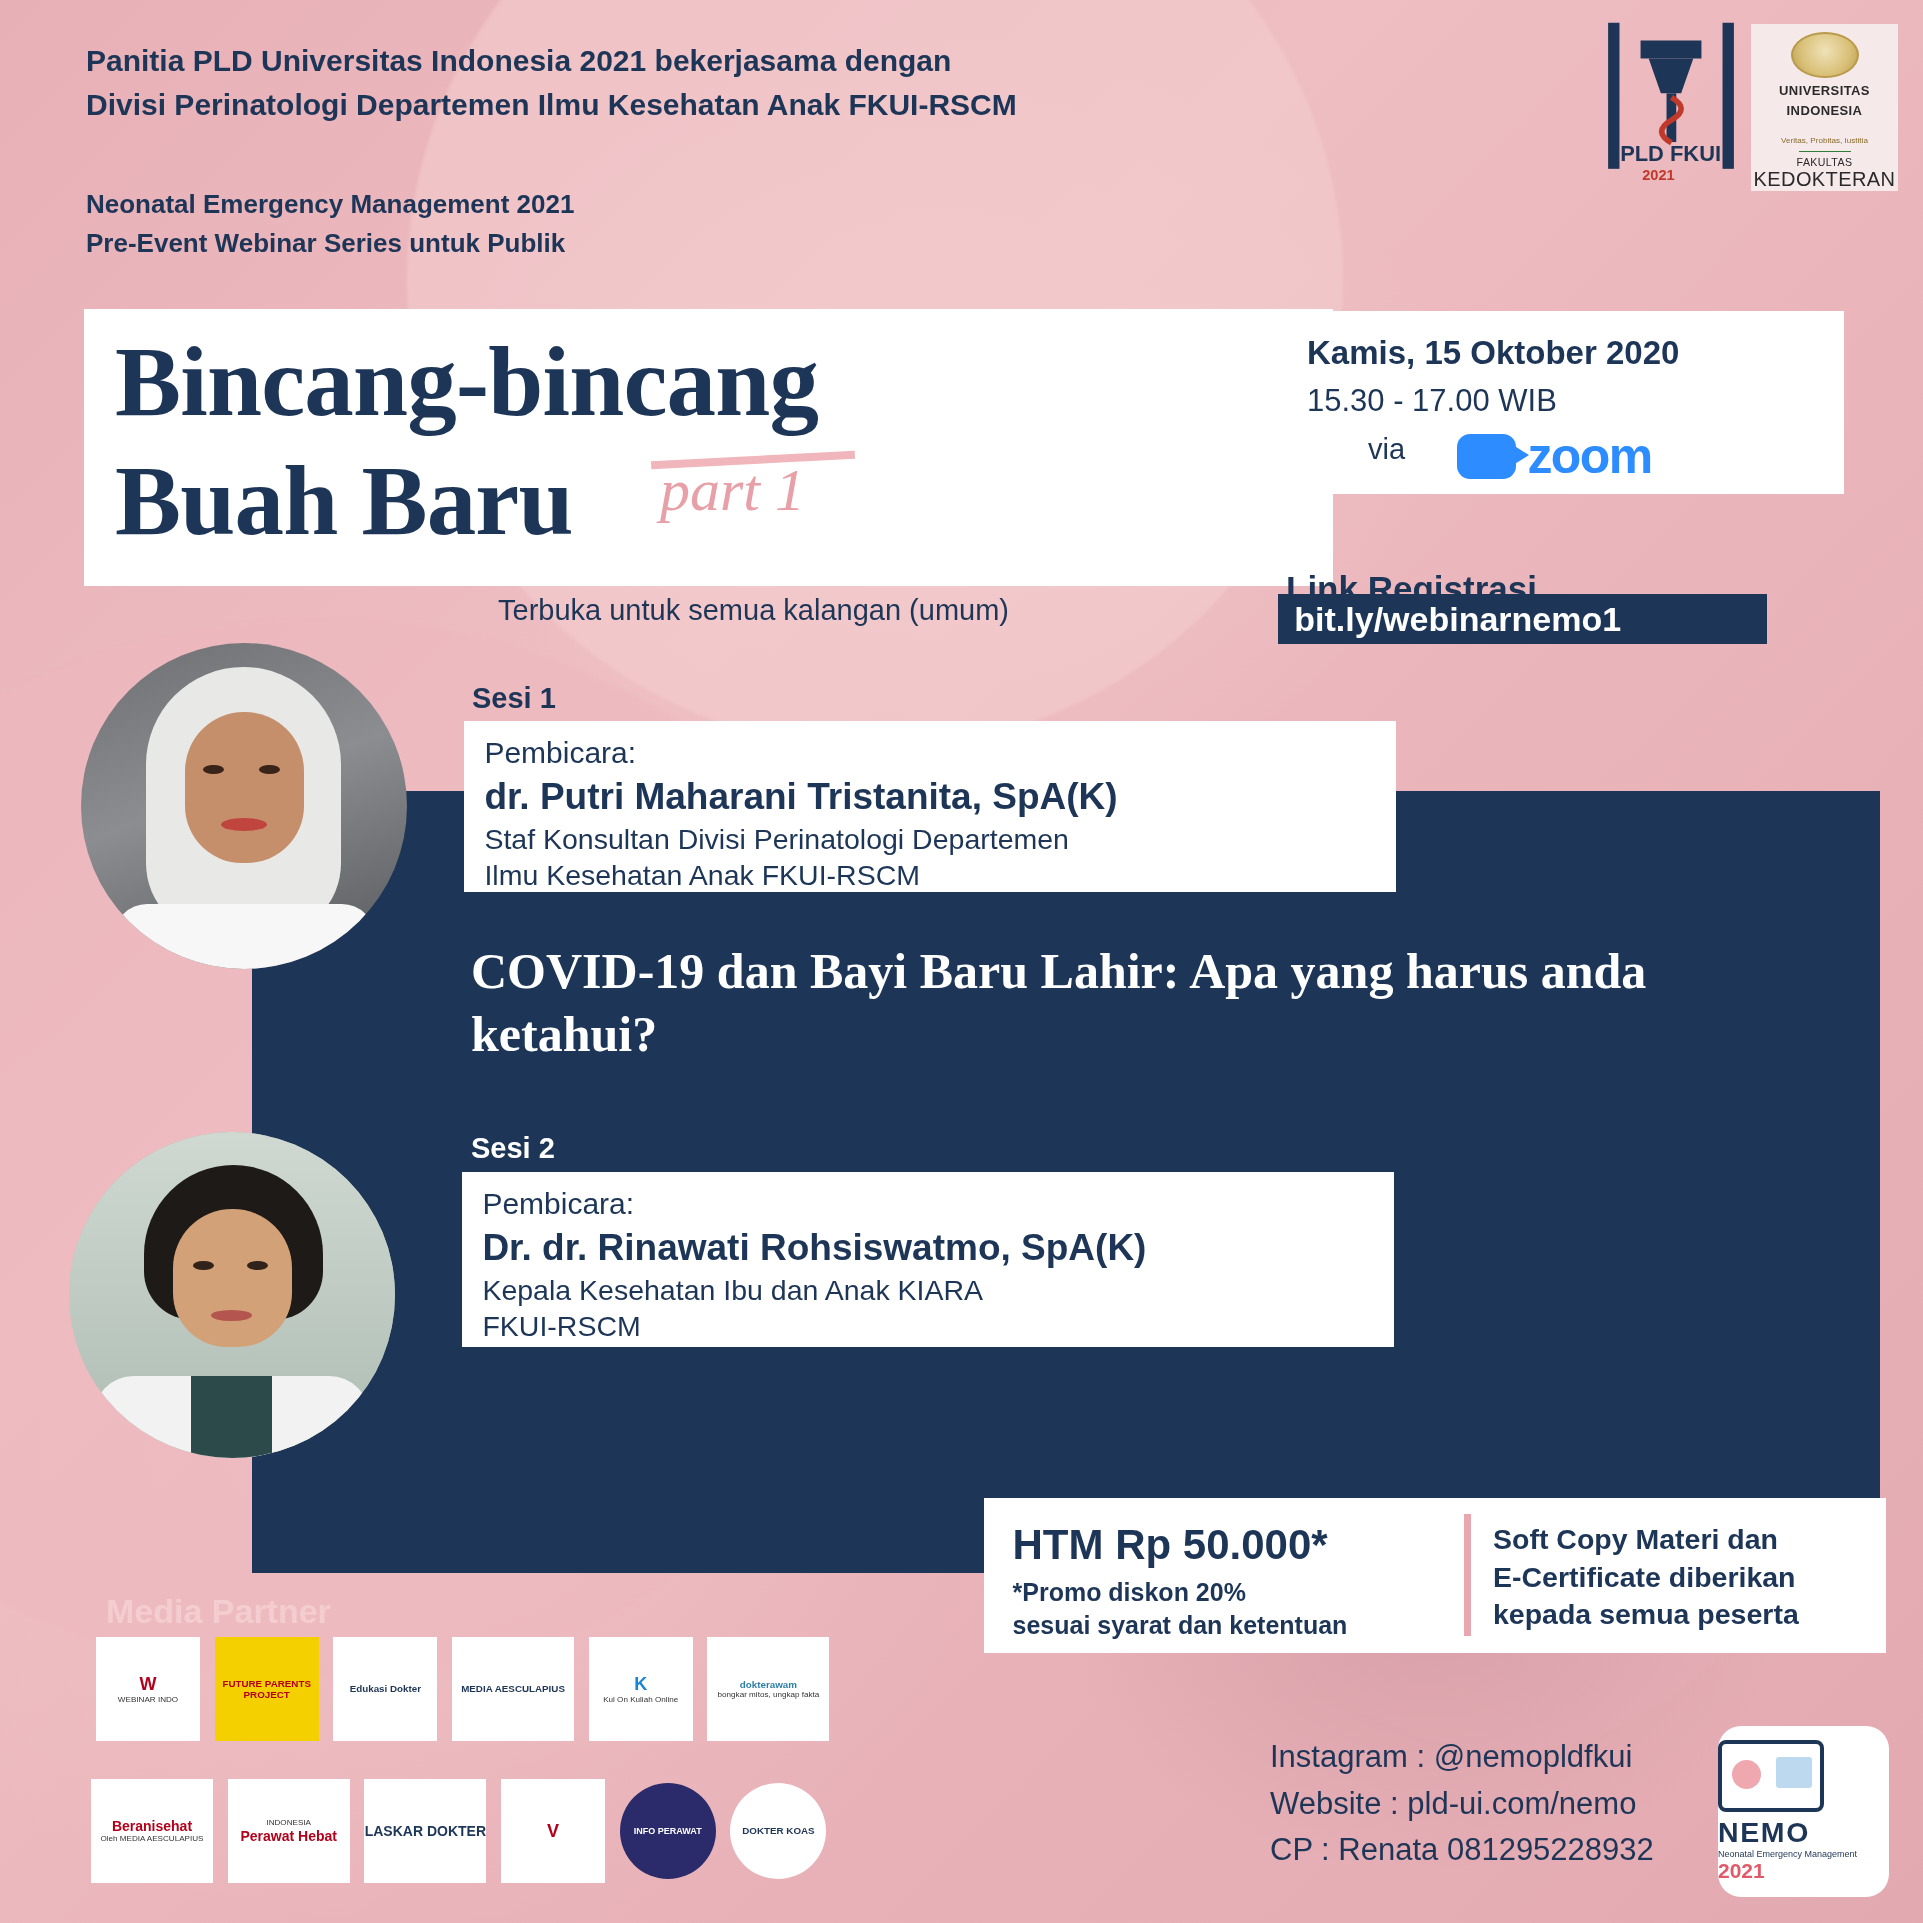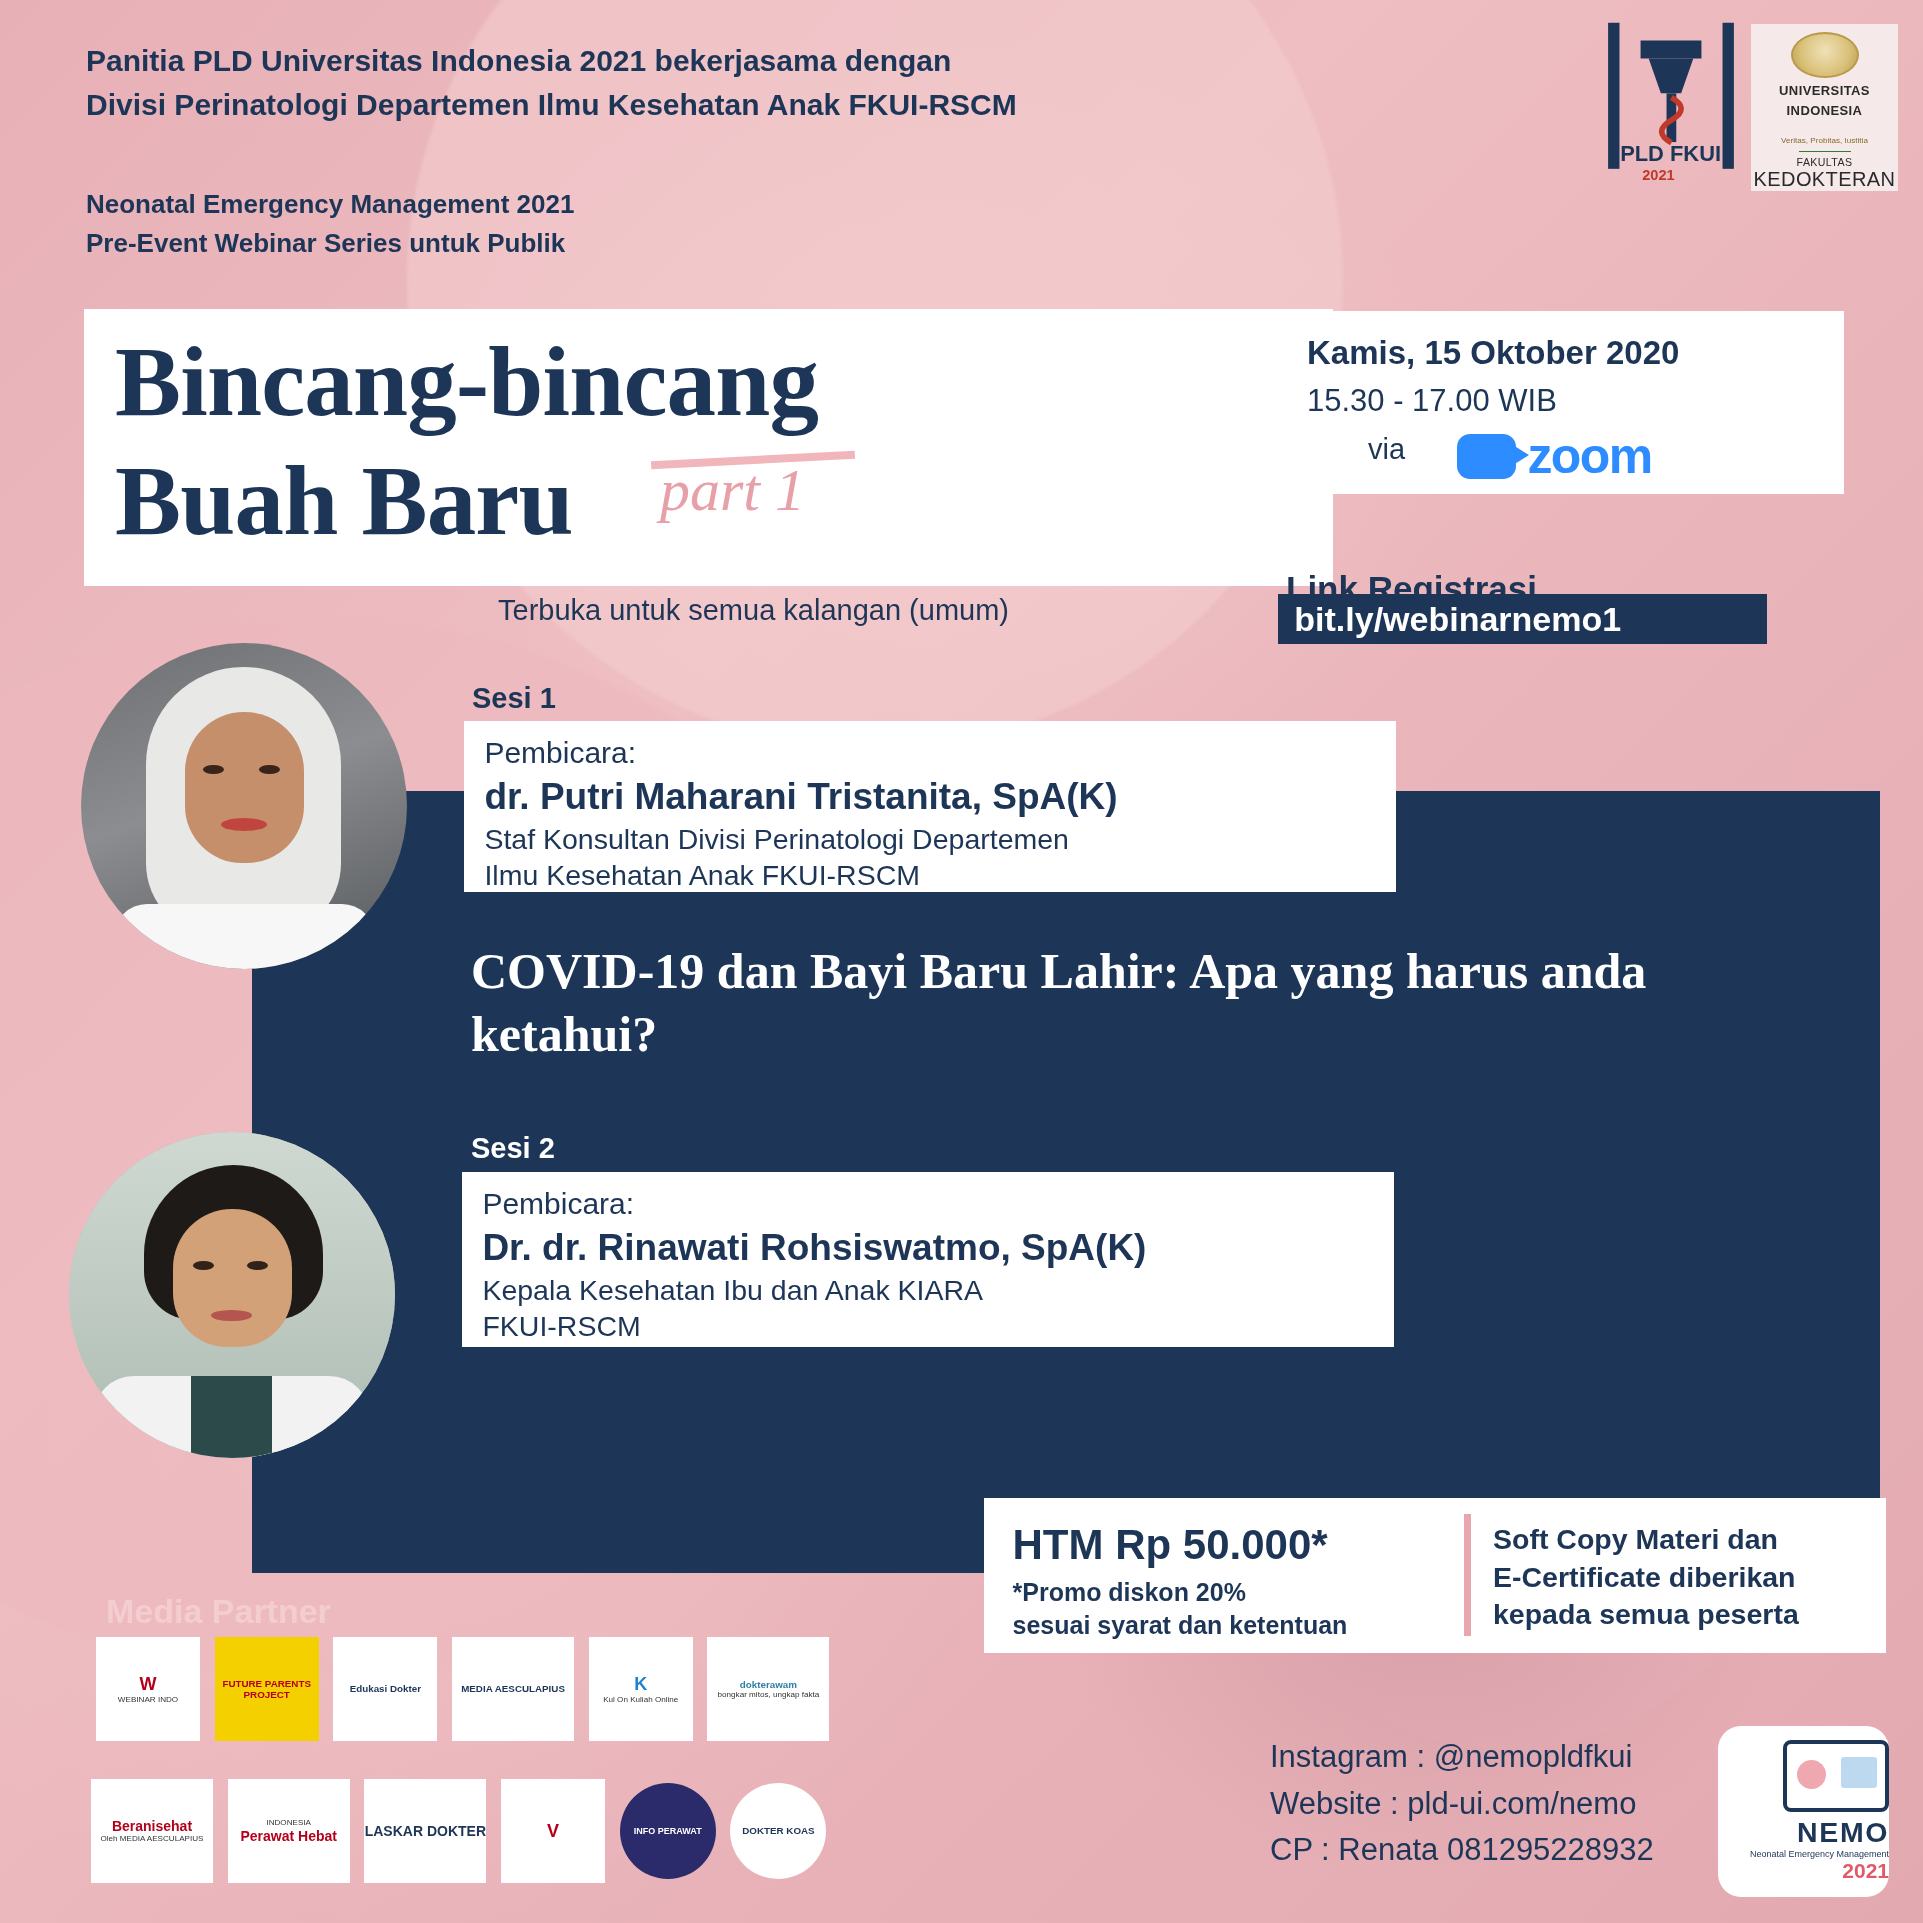--- a/index.html
+++ b/index.html
@@ -205,21 +205,21 @@
   .mp .tiny{font-size:9.8px;font-weight:bold;line-height:1.15;color:#1d3557;}
   .mp .tiny2{font-size:8.1px;line-height:1.15;color:#333;}
   .mp .big{font-size:18px;font-weight:bold;color:#b3001b;}
 
   
   .contact{
     position:absolute;left:1270px;top:1734px;font-size:31px;line-height:1.5;color:#1d3557;
   }
   .nemo{
     position:absolute;left:1718px;top:1726px;width:171px;height:171px;border-radius:23px;background:#ffffff;
-    display:flex;flex-direction:column;align-items:flex-end;justify-content:center;
+    display:flex;flex-direction:column;align-items:flex-start;justify-content:center;
   }
   .nemo .box{width:98px;height:64px;border:4.1px solid #1d3557;border-radius:8.1px;position:relative;}
   .nemo .babyhead{position:absolute;left:9.8px;top:16.3px;width:29px;height:29px;border-radius:50%;background:#f0a8b0;}
   .nemo .screen{position:absolute;right:8.1px;top:13px;width:36px;height:31px;background:#bcd9f0;border-radius:3.3px;}
   .nemo .n1{font-size:28.5px;font-weight:bold;color:#1d3557;letter-spacing:1.6px;margin-top:4.9px;}
   .nemo .n2{font-size:9px;color:#1d3557;}
   .nemo .n3{font-size:21px;font-weight:bold;color:#e05a6a;}
 </style>
 </head>
 <body>

